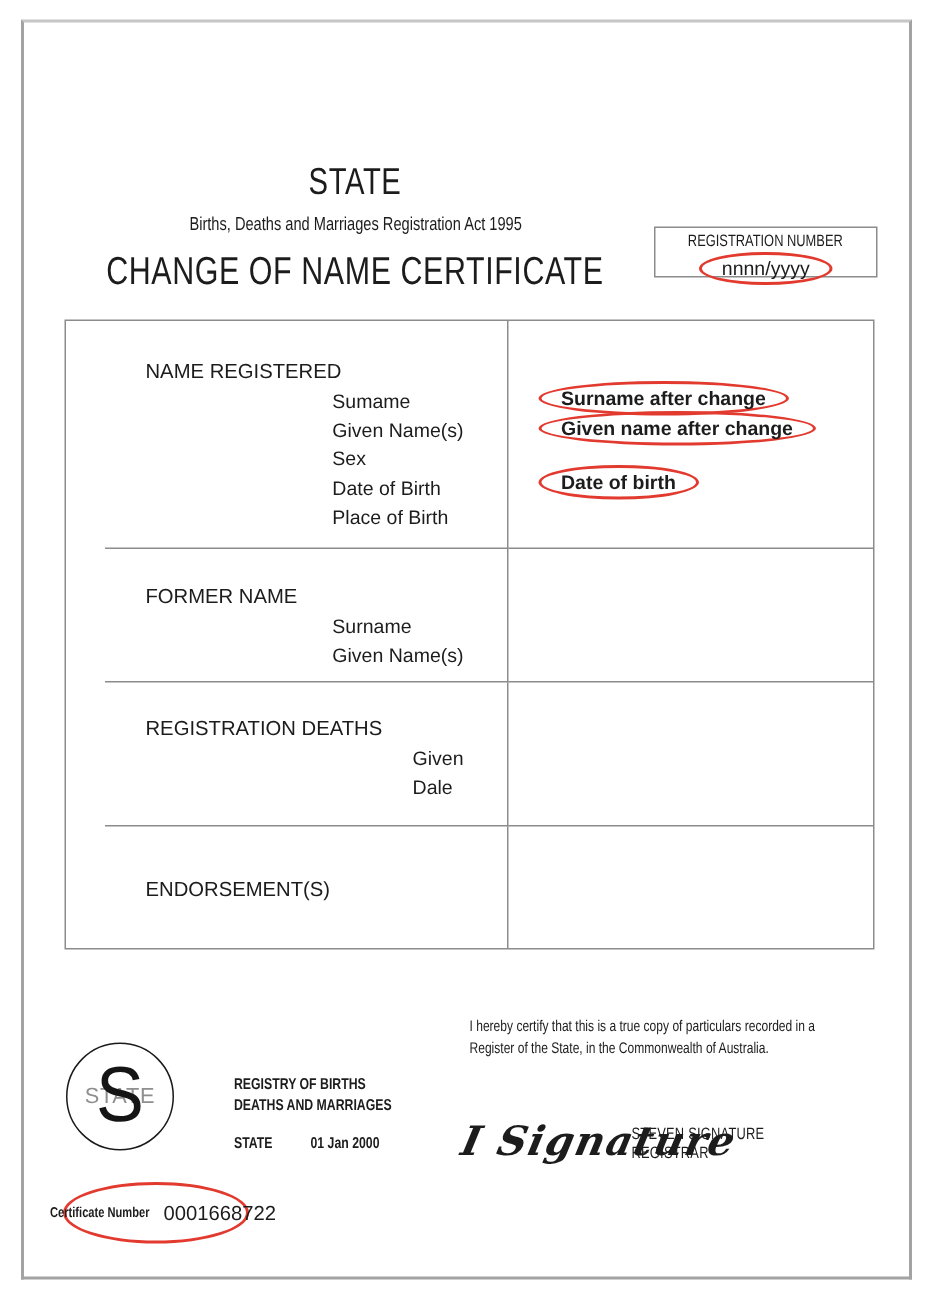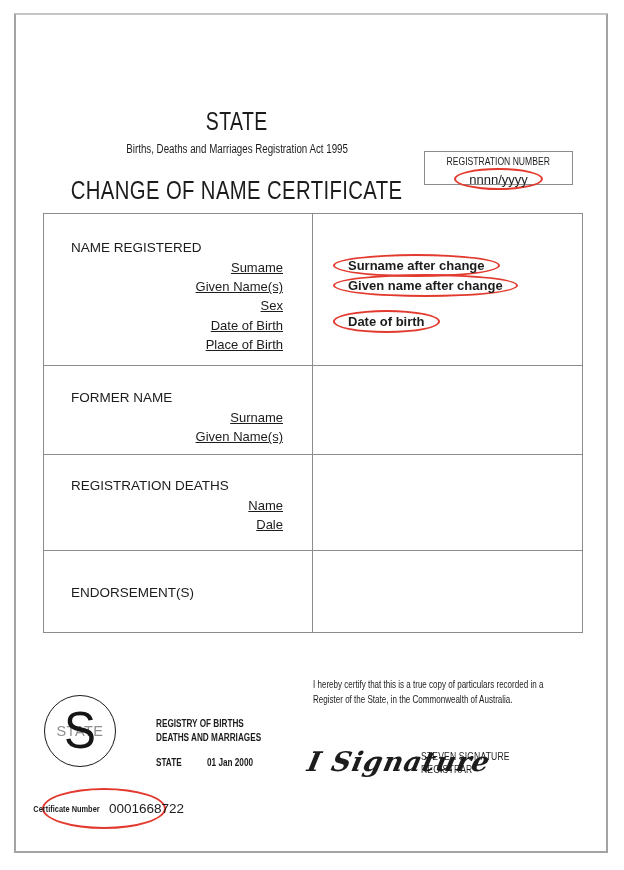--- a/index.html
+++ b/index.html
@@ -8,45 +8,45 @@
     font-family:"Liberation Sans",sans-serif;color:#1c1c1c;overflow:hidden;
   }
   .page-border{
     position:absolute;left:14px;top:13px;width:594px;height:840px;
     border:2px solid #a3a3a3;border-top-color:#c6c6c6;box-sizing:border-box;
   }
   
   .header{position:absolute;left:14px;top:106px;width:446px;text-align:center;}
   .title{font-size:25px;line-height:30px;letter-spacing:.5px;}
   .act{font-size:12.5px;line-height:16px;margin-top:5px;}
-  .cert-title{font-size:26px;line-height:28px;margin-top:19px;letter-spacing:.5px;}
+  .cert-title{font-size:26px;line-height:28px;margin-top:9px;letter-spacing:.5px;}
   .cond{display:inline-block;transform:scaleX(0.78);transform-origin:50% 50%;white-space:nowrap;}
   .condL{display:inline-block;transform:scaleX(0.78);transform-origin:0 0;white-space:nowrap;}
   
   .regbox{
-    position:absolute;left:424px;top:151px;width:149px;height:34px;
+    position:absolute;left:436px;top:151px;width:149px;height:34px;
     border:1px solid #8c8c8c;box-sizing:border-box;text-align:center;
   }
   .regbox-label{font-size:11px;line-height:13px;margin-top:3px;}
   .red-ellipse{
     display:inline-block;border:2px solid #e23a2e;border-radius:50%;
     padding:0 13px;white-space:nowrap;
   }
   .regbox-value{font-size:13px;line-height:15px;}
   
   .table{
     position:absolute;left:43px;top:213px;width:540px;height:420px;
     border:1px solid #8c8c8c;box-sizing:border-box;
-    display:grid;grid-template-columns:269px 1fr;grid-template-rows:152px 89px 96px 1fr;
+    display:grid;grid-template-columns:269px 1fr;grid-template-rows:152px 89px 96px 1fr;padding-left:26px;
   }
   .cell{position:relative;box-sizing:border-box;}
   .cell.left{border-right:1px solid #8c8c8c;}
   .cell.rb{border-bottom:1px solid #8c8c8c;}
   .sec-header{position:absolute;left:27px;font-size:13.5px;white-space:nowrap;}
-  .label-stack{position:absolute;right:29px;text-align:right;font-size:13px;line-height:19.2px;white-space:nowrap;text-decoration:underline;}
+  .label-stack{position:absolute;right:29px;font-size:13px;line-height:19.2px;white-space:nowrap;}
   .pill{
     position:absolute;font-size:13px;font-weight:bold;line-height:19px;
   }
   
   .logo{position:absolute;left:44px;top:695px;width:72px;height:72px;
     border:1.5px solid #1a1a1a;border-radius:50%;box-sizing:border-box;}
   .logo-word{position:absolute;left:0;top:27px;width:100%;text-align:center;
     font-size:14.5px;letter-spacing:.5px;color:#8f8f8f;}
   .logo-letter{position:absolute;left:0;top:3px;width:100%;text-align:center;
     font-size:52px;line-height:62px;color:#151515;transform:scaleX(.92);}
@@ -108,21 +108,21 @@
       <div class="label-stack" style="top:42px">
         <div>Surname</div>
         <div>Given Name(s)</div>
       </div>
     </div>
     <div class="cell rb"></div>
 
     <div class="cell left rb">
       <div class="sec-header" style="top:23px">REGISTRATION DEATHS</div>
       <div class="label-stack" style="top:41px">
-        <div>Name</div>
+        <div>Given</div>
         <div>Dale</div>
       </div>
     </div>
     <div class="cell rb"></div>
 
     <div class="cell left">
       <div class="sec-header" style="top:34px">ENDORSEMENT(S)</div>
     </div>
     <div class="cell"></div>
   </div>

